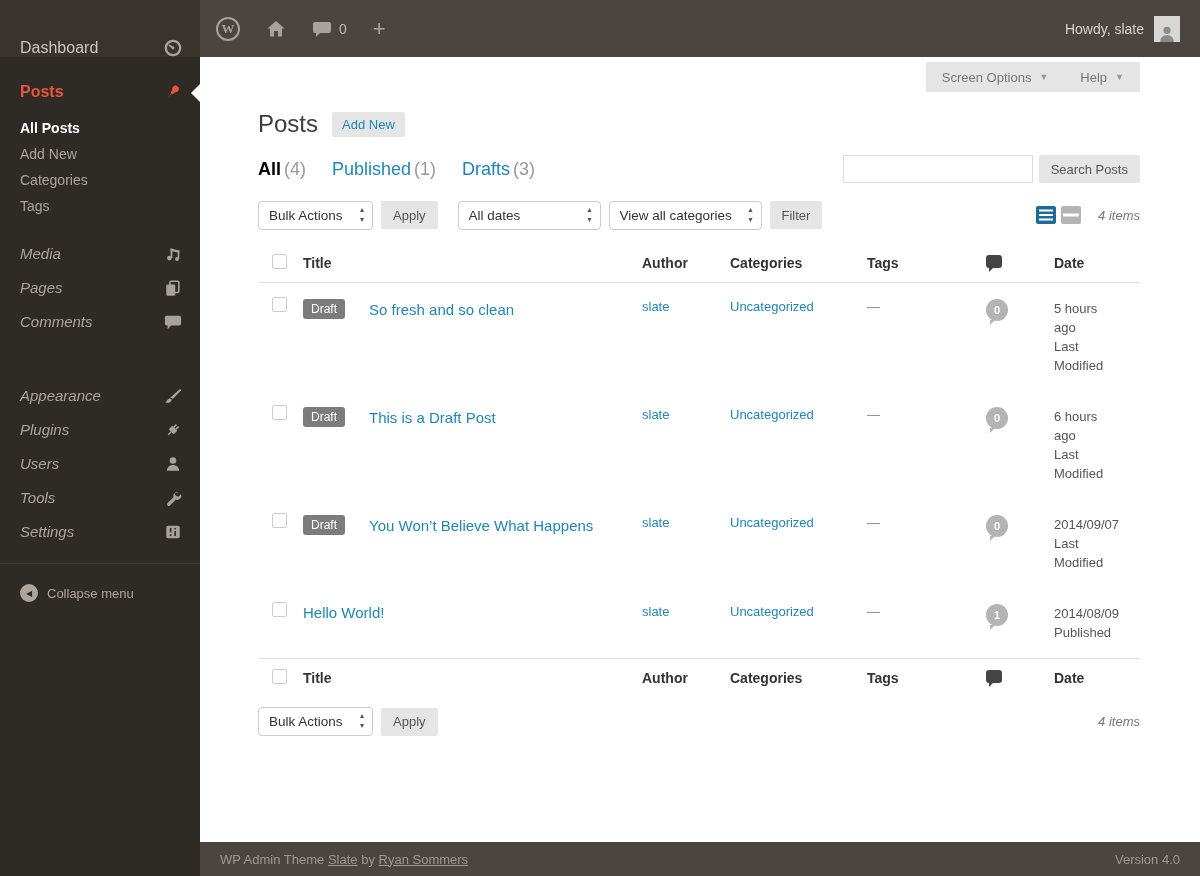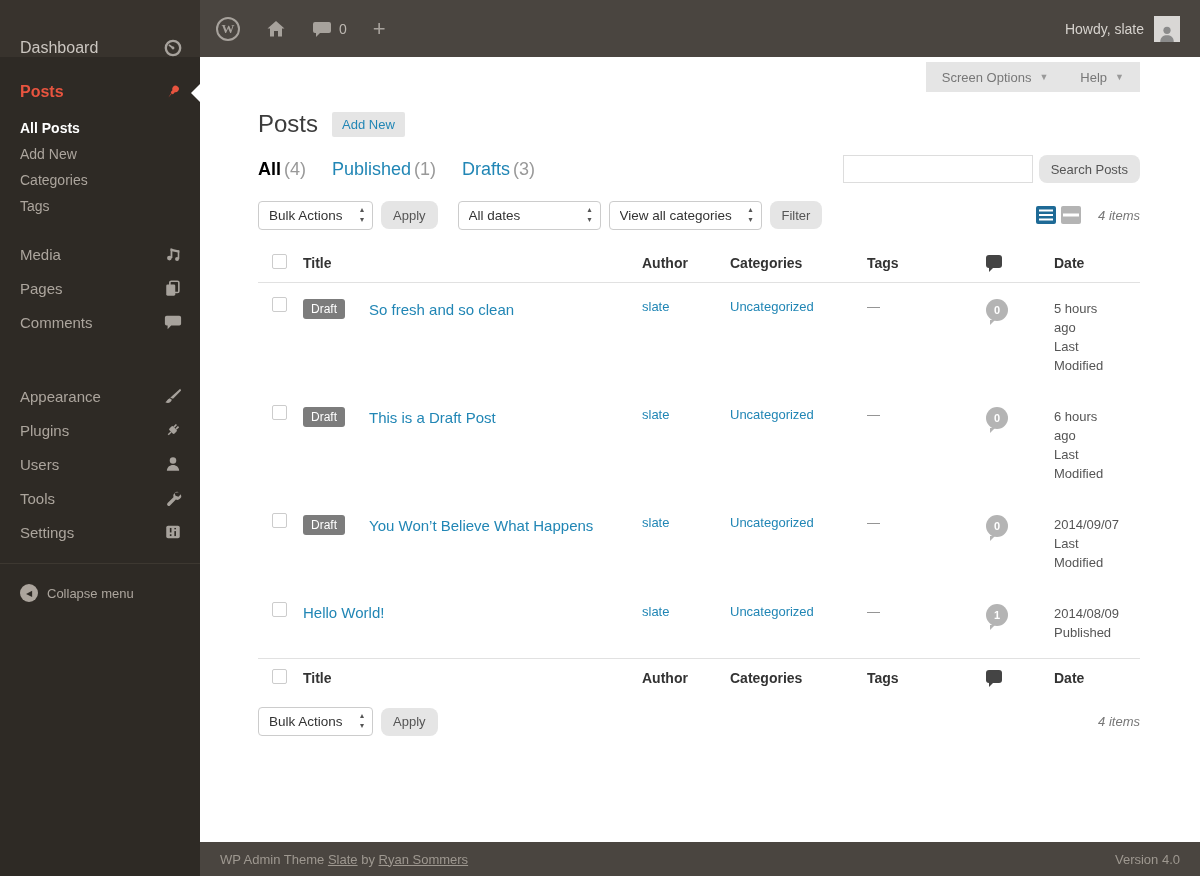--- a/index.html
+++ b/index.html
@@ -9,21 +9,21 @@
   
   .sidebar { width:200px; min-width:200px; background:#2e2a25; color:#aca59d; position:relative; }
   .sb-header { height:57px; background:#38332d; display:flex; align-items:flex-end; justify-content:space-between; padding:0 18px 0 20px; color:#cbc6c0; font-size:16px; }
   .sb-arrow { position:absolute; right:0; top:84px; width:0; height:0; border-top:9px solid transparent; border-bottom:9px solid transparent; border-right:9px solid #ffffff; }
   .sb-section { padding:26px 18px 8px 20px; }
   .sb-posts-title { color:#e8543f; font-size:16px; font-weight:bold; display:flex; align-items:center; justify-content:space-between; }
   .sb-sub { list-style:none; margin-top:14px; }
   .sb-sub li { font-size:14px; padding:5px 0; color:#aca59d; cursor:pointer; }
   .sb-sub li.current { color:#ffffff; font-weight:bold; }
   .sb-menu { list-style:none; margin-top:10px; }
-  .sb-menu li { display:flex; align-items:flex-end; justify-content:space-between; padding:8px 18px 8px 20px; font-size:15px; color:#aca59d; cursor:pointer; }
+  .sb-menu li { display:flex; align-items:flex-start; justify-content:space-between; padding:8px 18px 8px 20px; font-size:15px; color:#aca59d; cursor:pointer;font-style:italic; }
   .sb-gap { height:30px; }
   .sb-divider { border-top:1px solid #3d3831; margin:14px 0 0 0; }
   .collapse-row { display:flex; align-items:center; gap:9px; padding:20px 18px 0 20px; font-size:13px; color:#aca59d; cursor:pointer; }
   .collapse-circle { width:18px; height:18px; border-radius:50%; background:#aca59d; color:#2e2a25; font-size:8px; display:flex; align-items:center; justify-content:center; }
   .sb-icon { width:18px; height:18px; flex:none; }
   .sb-icon svg { width:18px; height:18px; display:block; }
 
   
   .main { flex:1; display:flex; flex-direction:column; }
 
@@ -51,21 +51,21 @@
   .add-new { background:#e5e5e5; color:#2186b5; font-size:13px; padding:5px 10px; border:none; border-radius:2px; cursor:pointer; font-family:inherit; }
 
   .filter-search-row { display:flex; align-items:center; justify-content:space-between; margin-top:16px; height:30px; }
   .subsubsub { display:flex; gap:26px; font-size:18px; }
   .subsubsub .flabel { cursor:pointer; }
   .subsubsub .all .flabel { color:#000; font-weight:bold; }
   .subsubsub .link .flabel { color:#2186b5; }
   .fcount { color:#999; margin-left:3px; }
   .search-box { display:flex; gap:6px; }
   .search-input { width:190px; height:28px; border:1px solid #ddd; background:#fff; padding:0 6px; font-size:13px; font-family:inherit; }
-  .gray-btn { background:#e5e5e5; border:none; color:#555; font-size:13px; height:28px; padding:0 12px; border-radius:8px; cursor:pointer; font-family:inherit; }
+  .gray-btn { background:#e5e5e5; border:none; color:#555; font-size:13px; height:28px; padding:0 12px; border-radius:2px; cursor:pointer; font-family:inherit; }
 
   .toolbar-row { display:flex; align-items:center; justify-content:space-between; margin-top:16px; height:30px; }
   .tb-left { display:flex; gap:8px; align-items:center; }
   .select-wrap { position:relative; display:inline-block; }
   .select-wrap select { appearance:none; -webkit-appearance:none; background:#fff; border:1px solid #ccc; border-radius:4px; height:29px; font-size:13.5px; color:#333; padding:0 28px 0 10px; font-family:inherit; cursor:pointer; }
   .select-arrows { position:absolute; right:9px; top:4px; display:flex; flex-direction:column; line-height:10px; font-size:8px; color:#555; pointer-events:none; }
   .spacer8 { width:4px; }
   .tb-right { display:flex; align-items:center; gap:8px; }
   .view-icons { display:flex; gap:3px; }
   .view-icon { width:22px; height:20px; cursor:pointer; }

